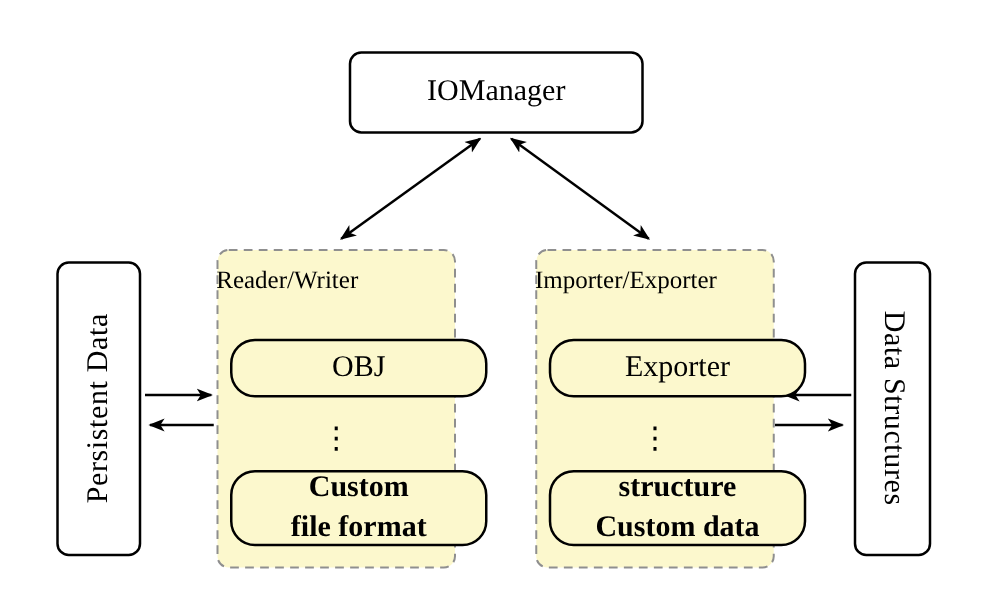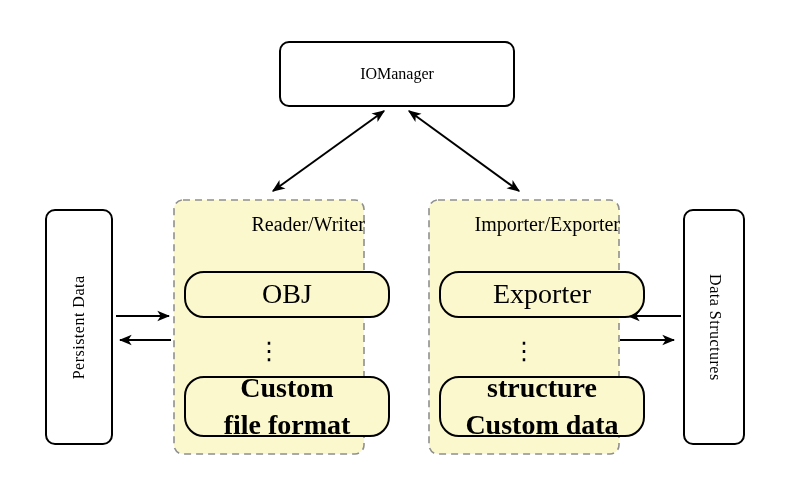--- a/index.html
+++ b/index.html
@@ -15,40 +15,40 @@
   .canvas{
     position:relative;width:800px;height:489px;background:var(--background);
     font-family:"Liberation Serif","DejaVu Serif",serif;color:var(--text);
     overflow:hidden;
   }
   .layer{position:absolute;left:0;top:0;width:800px;height:489px;}
   .node{
     position:absolute;box-sizing:border-box;background:var(--background);
     border:2.5px solid var(--node-border);border-radius:10px;
     display:flex;align-items:center;justify-content:center;
-    font-size:16px;line-height:1.3;text-align:center;
+    font-size:24px;line-height:1.3;text-align:center;
   }
   .iomanager{left:279px;top:41px;width:236px;height:66px;}
   .panel-left{left:45px;top:209px;width:68px;height:236px;}
   .panel-right{left:683px;top:209px;width:62px;height:236px;}
   .vert{white-space:nowrap;letter-spacing:0.5px;}
   .vert-ccw{transform:rotate(-90deg);}
   .vert-cw{transform:rotate(90deg);}
   .group{position:absolute;}
   .group-a{left:173px;top:199px;width:192px;height:256px;}
   .group-b{left:428px;top:199px;width:192px;height:256px;}
   .group-title{
-    position:absolute;top:14px;left:0;right:0;text-align:right;
+    position:absolute;top:14px;left:0;right:0;text-align:left;
     font-size:20px;
   }
   .inner{
     position:absolute;left:11px;width:206px;box-sizing:border-box;
     background:var(--group-fill);border:2.5px solid var(--node-border);
     border-radius:20px;display:flex;align-items:center;justify-content:center;
-    font-size:28px;text-align:center;line-height:1.32;
+    font-size:24px;text-align:center;line-height:1.32;
   }
   .inner-top{top:72px;height:47px;}
   .inner-bottom{top:177px;height:61px;font-weight:bold;}
   .dots{
     position:absolute;top:129px;left:0;right:0;height:46px;
     display:flex;align-items:center;justify-content:center;
     font-size:24px;line-height:1;
   }
 </style>
 </head>

